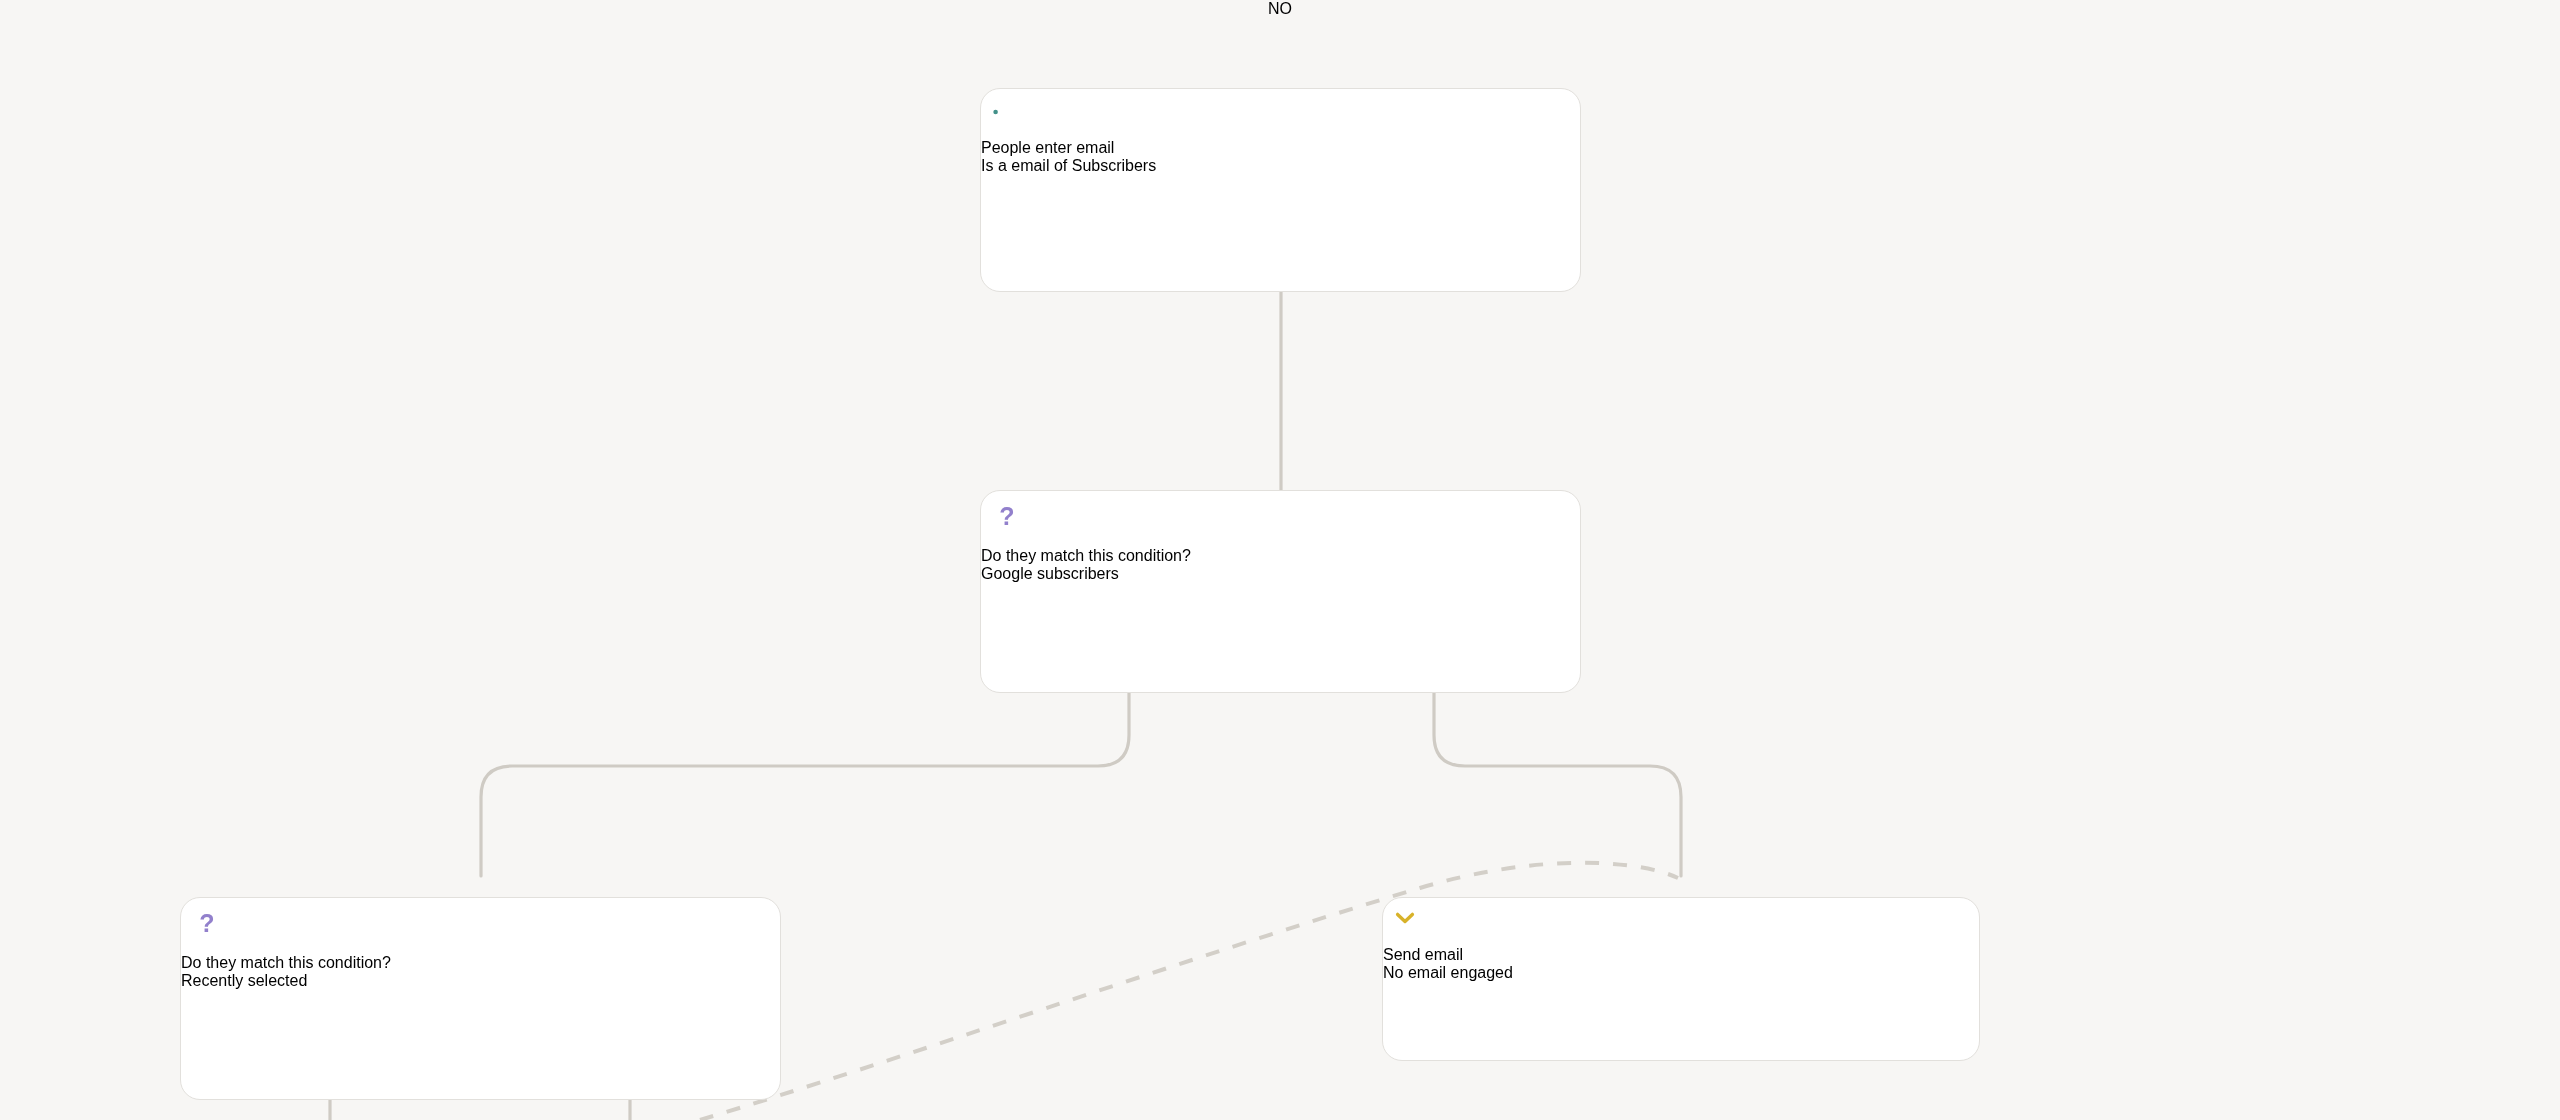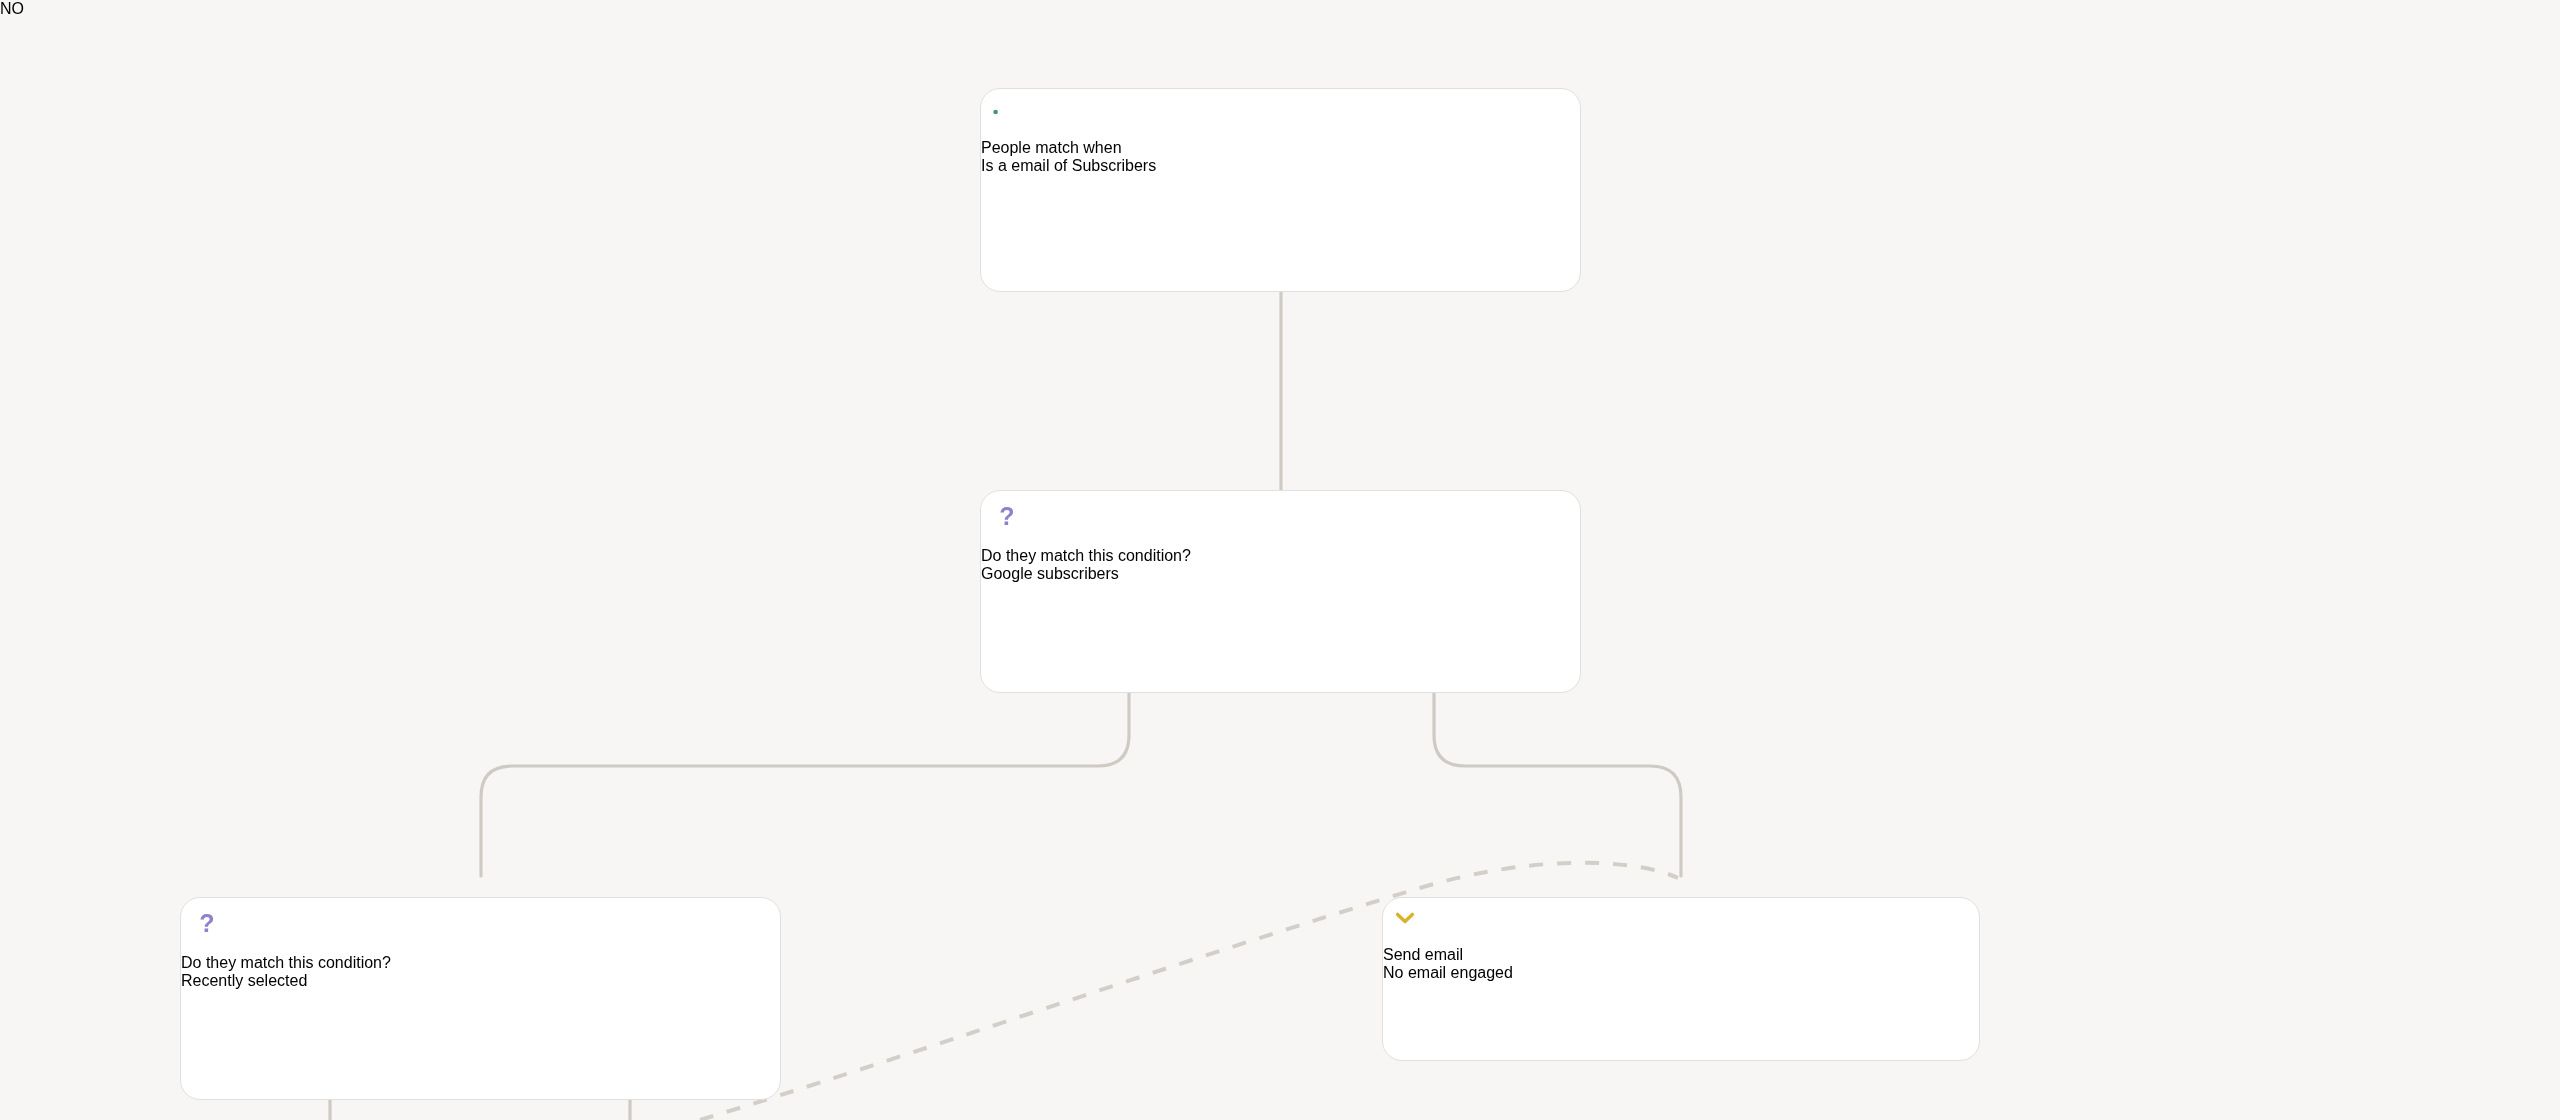--- a/index.html
+++ b/index.html
@@ -144,21 +144,21 @@
 
         <path d="M9.5 10.6 L27.5 5.2 A1.6 1.6 0 0 1 29.6 6.7
                  L29.6 39.3 A1.6 1.6 0 0 1 27.5 40.8
                  L9.5 35.4 A1.6 1.6 0 0 1 8.4 33.9
                  L8.4 12.1 A1.6 1.6 0 0 1 9.5 10.6 Z" fill="#ffffff"></path>
 
         <circle cx="14.6" cy="23" r="2.3" fill="#429189"></circle>
       </svg>
     </div>
     <div class="node-body">
-      <div class="node-kicker">People match when</div>
+      <div class="node-kicker">People enter email</div>
       <div class="node-title">Is a email of Subscribers</div>
     </div>
   </div>
 
   <div class="node" style="left:980px; top:490px; width:601px; height:203px;">
     <div class="node-badge condition">
       <svg width="52" height="52" viewBox="0 0 52 52" aria-hidden="true">
         <rect x="10.8" y="10.8" width="30.4" height="30.4" rx="4" transform="rotate(45 26 26)" fill="#ffffff"></rect>
         <text x="26" y="34.2" text-anchor="middle" font-family="Liberation Sans, sans-serif" font-size="25" font-weight="700" fill="#9280cc">?</text>
       </svg>
@@ -189,15 +189,15 @@
         <path d="M14.6 16.4 L22 23.4 L29.4 16.4" fill="none" stroke="#d8b229" stroke-width="3.4" stroke-linecap="round" stroke-linejoin="round"></path>
       </svg>
     </div>
     <div class="node-body">
       <div class="node-kicker">Send email</div>
       <div class="node-title">No email engaged</div>
     </div>
   </div>
 
 
-  <div class="branch-label" style="left:1511px; top:766px;">NO</div>
+  <div class="branch-label" style="left:1511px; top:766px;text-align:center;">NO</div>
 
 </div>
 
 </body></html>

